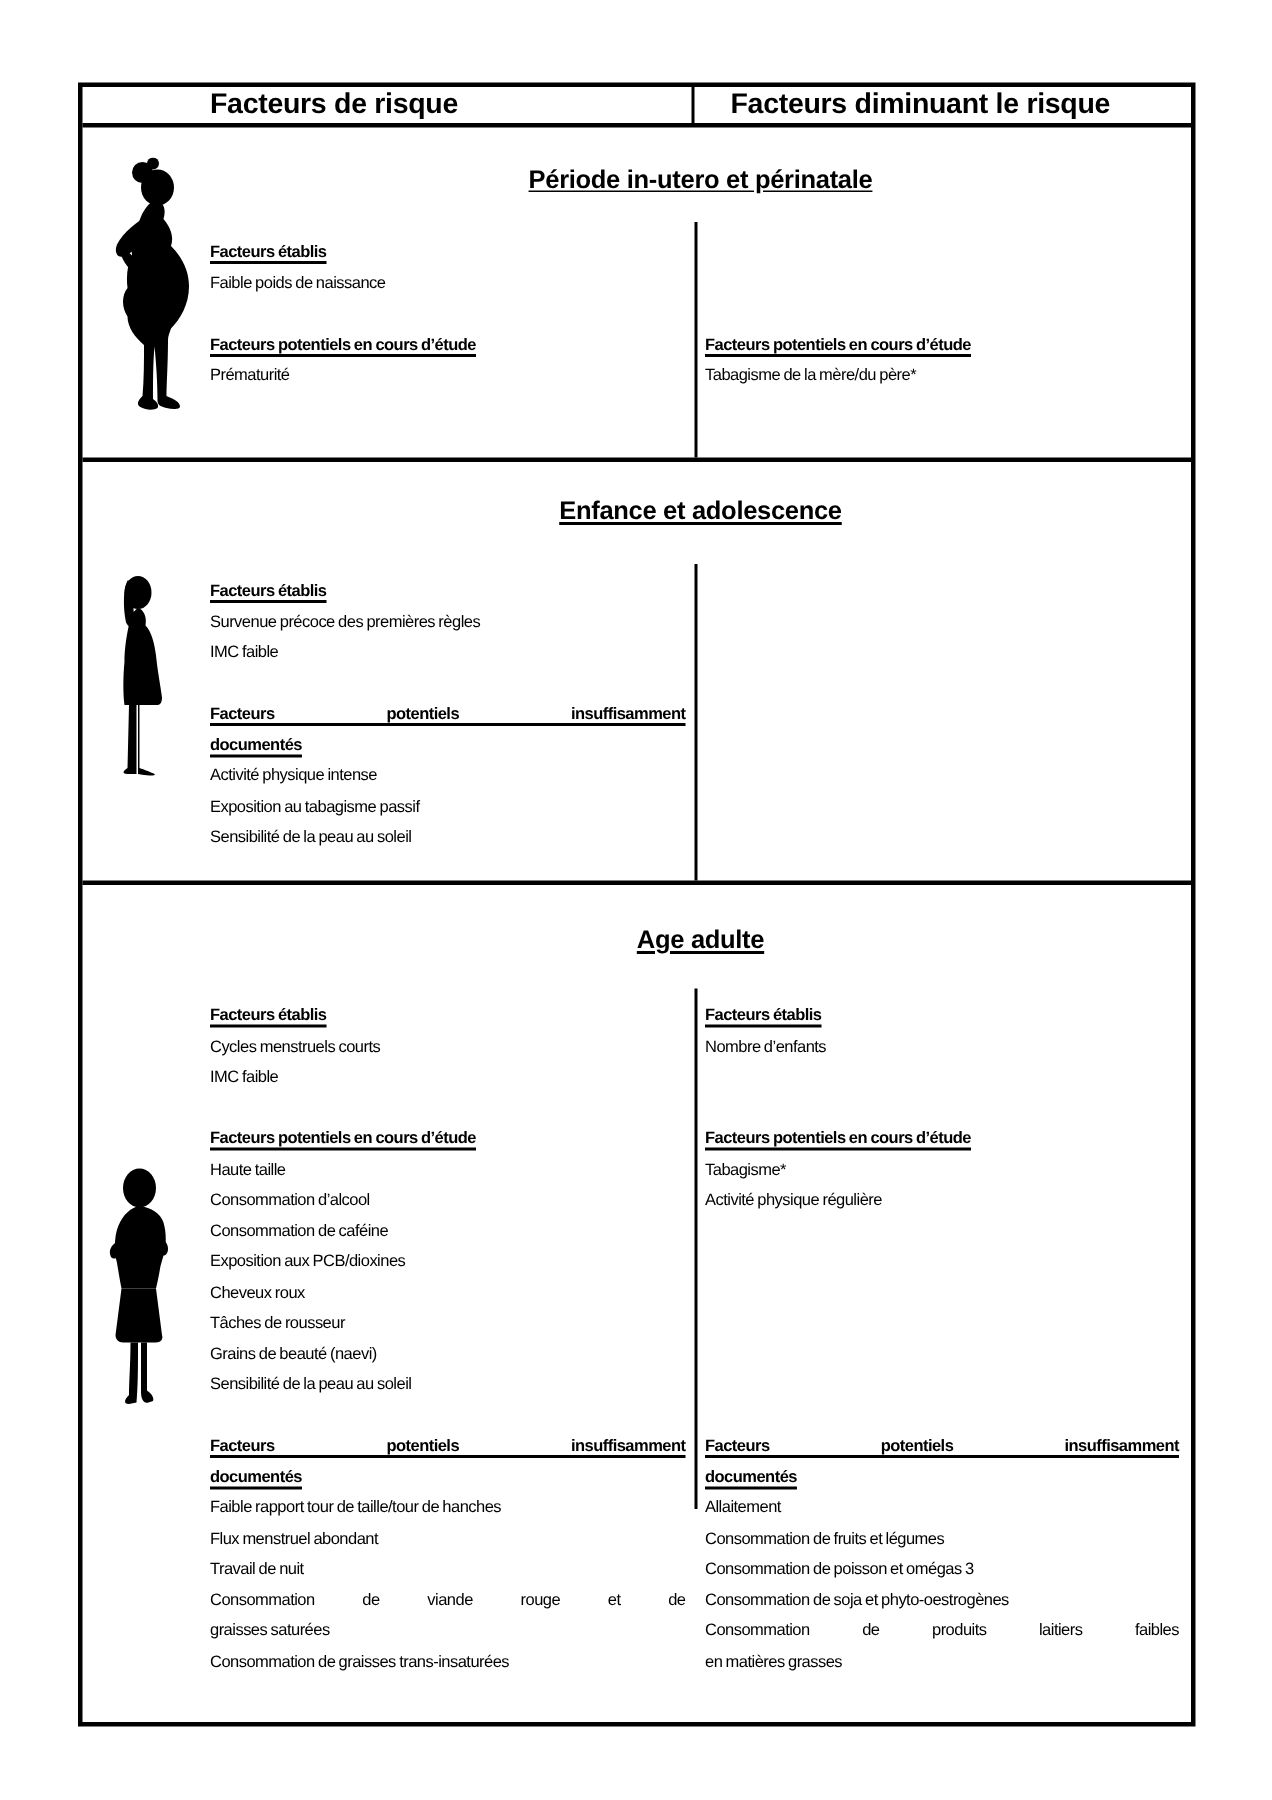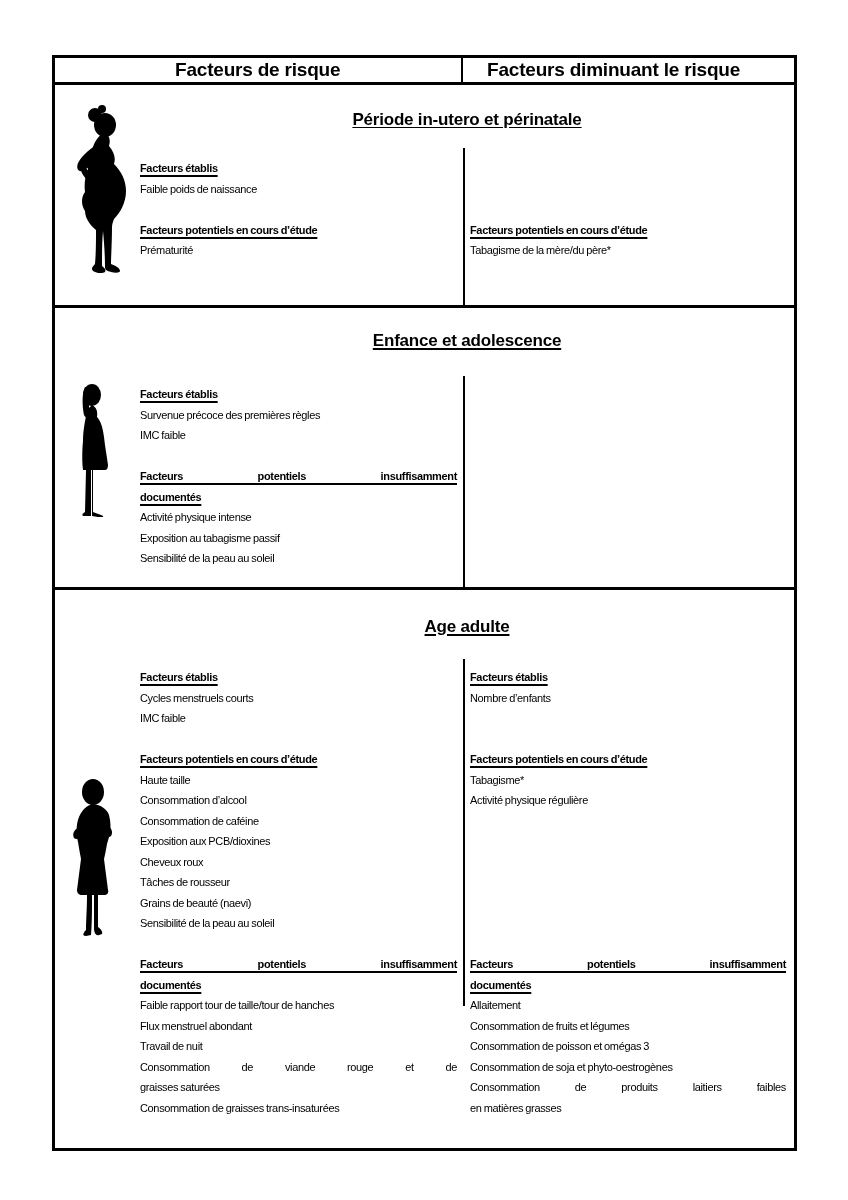--- a/index.html
+++ b/index.html
@@ -9,21 +9,21 @@
     -webkit-font-smoothing:antialiased;
   }
   .doc-table{
     position:absolute;left:52px;top:55px;width:745px;height:1096px;
     border:3px solid #000;box-sizing:border-box;background:#fff;
     display:flex;flex-direction:column;
   }
   
   .header-row{display:flex;flex:none;height:27px;box-sizing:border-box;border-bottom:3px solid #000;}
   .header-cell{font-weight:bold;font-size:19px;letter-spacing:-0.2px;display:flex;align-items:center;box-sizing:border-box;white-space:nowrap;}
-  .header-cell.hleft{width:408px;padding-left:120px;border-right:2px solid #000;}
+  .header-cell.hleft{width:408px;padding-left:85px;border-right:2px solid #000;}
   .header-cell.hright{flex:1;padding-left:24px;}
   
   .section{position:relative;flex:none;display:flex;flex-direction:column;border-bottom:3px solid #000;box-sizing:border-box;}
   #section-adulthood{border-bottom:none;}
   .section-title{
     flex:none;margin-left:85px;text-align:center;font-weight:bold;font-size:17px;line-height:22px;
     text-decoration:underline;text-decoration-thickness:1.6px;text-underline-offset:2px;letter-spacing:-0.2px;
   }
   .section-body{display:flex;flex:1;min-height:0;}
   .col{box-sizing:border-box;font-size:11px;line-height:20.5px;letter-spacing:-0.35px;word-spacing:-0.5px;}

